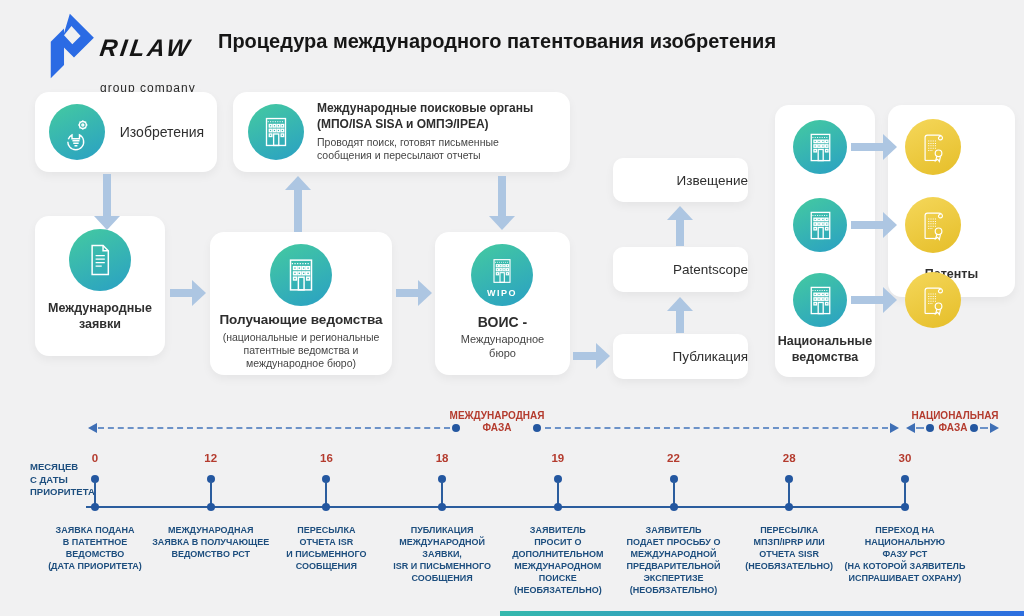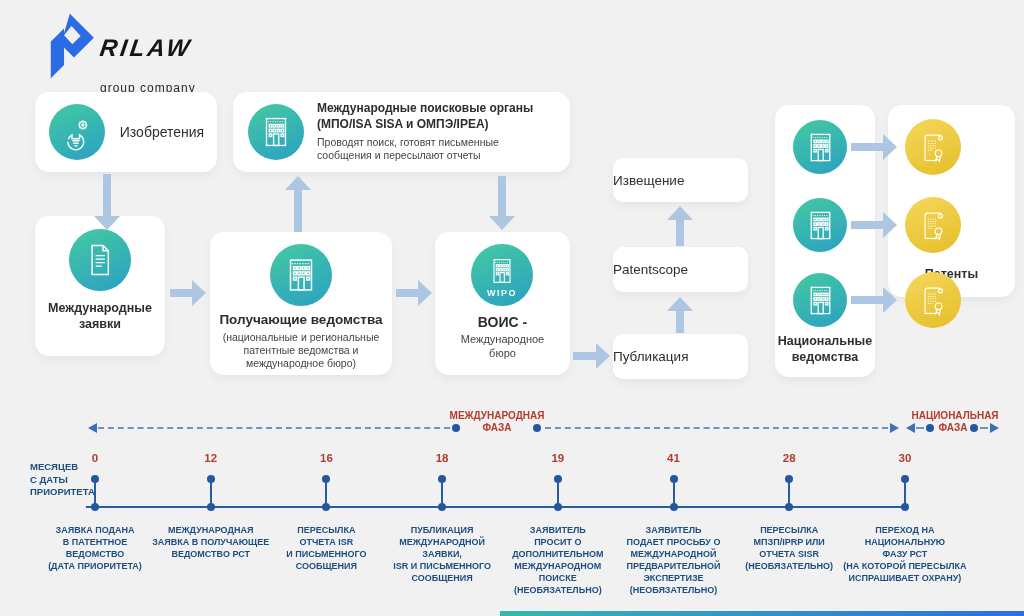--- a/index.html
+++ b/index.html
@@ -19,21 +19,21 @@
   .page-title{position:absolute;left:218px;top:30px;font-size:20px;font-weight:700;color:#161616;}
 
   
   .card{position:absolute;background:#fff;border-radius:14px;box-shadow:0 4px 10px rgba(0,0,0,.05);}
   .circ{border-radius:50%;display:flex;flex-direction:column;align-items:center;justify-content:center;position:absolute;}
   .teal{background:linear-gradient(155deg,#43c8a2 5%,#2ba2c2 95%);}
   .gold{background:linear-gradient(155deg,#f4d658 5%,#e6bf2b 95%);}
   .card-title{font-weight:700;color:#2d2d2d;}
   .card-sub{color:#454545;}
 
-  .box-label{display:flex;align-items:center;justify-content:flex-start;font-size:13.5px;font-weight:500;color:#2e2e2e;}
+  .box-label{display:flex;align-items:center;justify-content:flex-end;font-size:13.5px;font-weight:500;color:#2e2e2e;}
 
   
   .fa{position:absolute;}
   .fa .sh{position:absolute;background:#adc6e2;}
   .fa .hd{position:absolute;width:0;height:0;}
   .fa-r{height:26px;}
   .fa-r .sh{left:0;right:13px;top:9px;height:8px;}
   .fa-r .hd{right:0;top:0;border-top:13px solid transparent;border-bottom:13px solid transparent;border-left:14px solid #adc6e2;}
   .fa-d{width:26px;}
   .fa-d .sh{top:0;bottom:13px;left:9px;width:8px;}
@@ -111,20 +111,21 @@
   <div class="logo">
     <svg class="logo-mark" width="54" height="68" viewBox="0 0 64 82">
       <path d="M33 2 L62 31 L38 55 L22 39 Z M35 17 L46 29 L36 39 L26 28 Z" fill="#2b6be4" fill-rule="evenodd"></path>
       <path d="M10 36 L26 20 L26 64 L10 80 Z" fill="#2b6be4"></path>
     </svg>
     <div class="logo-text">
       <div class="logo-brand">RILAW</div>
       <div class="logo-tag">group company</div>
     </div>
   </div>
+  <div class="page-title">Процедура международного патентования изобретения</div>
 
   <div class="card" style="left:35px;top:92px;width:182px;height:80px;">
     <div class="circ teal" style="left:14px;top:12px;width:56px;height:56px;">
       <svg width="40" height="40" viewBox="0 0 48 48">
           <use href="#i-bulb-gear"></use>
         </svg>
     </div>
     <div style="position:absolute;left:78px;top:0;right:6px;height:100%;display:flex;align-items:center;justify-content:center;">
       <span style="font-size:14px;font-weight:500;color:#2f2f2f;">Изобретения</span>
     </div>
@@ -335,21 +336,21 @@
     <div class="tick-stem"></div>
     <div class="dot tick-dot-base"></div>
     <div class="tick-label pre">ЗАЯВИТЕЛЬ
 ПРОСИТ О
 ДОПОЛНИТЕЛЬНОМ
 МЕЖДУНАРОДНОМ ПОИСКЕ
 (НЕОБЯЗАТЕЛЬНО)</div>
   </div>
 
   <div class="tick" style="left: 611.5px;">
-    <div class="tick-month">41</div>
+    <div class="tick-month">22</div>
     <div class="dot tick-dot-top"></div>
     <div class="tick-stem"></div>
     <div class="dot tick-dot-base"></div>
     <div class="tick-label pre">ЗАЯВИТЕЛЬ
 ПОДАЕТ ПРОСЬБУ О
 МЕЖДУНАРОДНОЙ
 ПРЕДВАРИТЕЛЬНОЙ
 ЭКСПЕРТИЗЕ
 (НЕОБЯЗАТЕЛЬНО)</div>
   </div>
@@ -366,21 +367,21 @@
   </div>
 
   <div class="tick" style="left: 842.9px;">
     <div class="tick-month">30</div>
     <div class="dot tick-dot-top"></div>
     <div class="tick-stem"></div>
     <div class="dot tick-dot-base"></div>
     <div class="tick-label pre">ПЕРЕХОД НА
 НАЦИОНАЛЬНУЮ
 ФАЗУ РСТ
-(НА КОТОРОЙ ПЕРЕСЫЛКА
+(НА КОТОРОЙ ЗАЯВИТЕЛЬ
 ИСПРАШИВАЕТ ОХРАНУ)</div>
   </div>
 </div>
 
   <div class="tri tri-l" style="left:88px;top:423px;"></div>
   <div class="phase-dash" style="left:98px;top:427px;width:352px;"></div>
   <div class="phase-dot" style="left:452px;top:424px;"></div>
   <div class="phase-label" style="left:447px;top:410px;width:100px;">
     <div>МЕЖДУНАРОДНАЯ</div>
     <div>ФАЗА</div>

